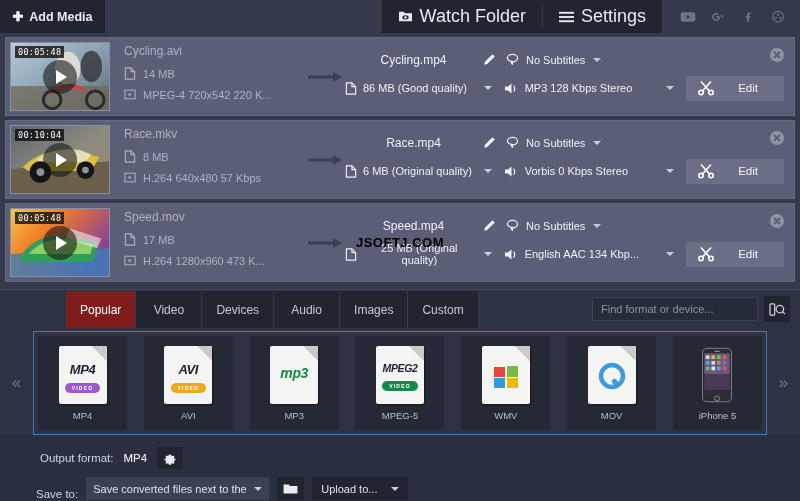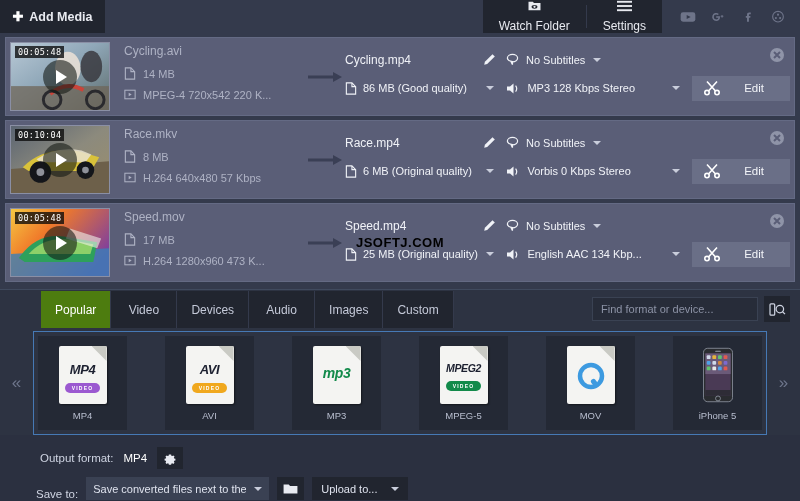--- a/index.html
+++ b/index.html
@@ -20,21 +20,21 @@
   .addmedia {
     width: 105px; height: 33px; background: #21252f;
     display: flex; align-items: center; justify-content: center; gap: 6px;
     color: #e8eaf0; font-size: 12.5px; font-weight: bold; cursor: pointer;
   }
   .plus { font-size: 13px; line-height: 1; color: #fff; font-weight: bold; }
   .topspacer { flex: 1; }
   .topgroup { display: flex; align-items: stretch; background: #21252f; }
   .topbtn {
     display: flex; align-items: center; gap: 7px; padding: 0 16px;
-    color: #e8eaf0; font-size: 12px; cursor: pointer; height: 33px; flex-direction: column;
+    color: #e8eaf0; font-size: 18px; cursor: pointer; height: 33px;
   }
   .topdiv { width: 1px; background: #343a4c; margin: 5px 0; }
   .socials { display: flex; align-items: center; gap: 14px; padding: 0 14px 0 18px; }
   .soc { width: 16px; height: 16px; fill: #6e7489; cursor: pointer; }
 
   
   .filelist {
     position: absolute; left: 0; top: 33px; width: 800px; height: 252px;
     background: #343a4c; padding: 4px 5px 0 5px;
   }
@@ -65,21 +65,21 @@
   }
 
   .srcinfo { width: 195px; padding-left: 14px; flex: 0 0 auto; }
   .srcname { color: #aeb2c4; font-size: 12px; margin-bottom: 9px; }
   .srcline { display: flex; align-items: center; gap: 7px; color: #aeb2c4; font-size: 11px; margin-bottom: 8px; }
   .ico { width: 12px; height: 13px; flex: 0 0 auto; fill: none; stroke: #aeb2c4; stroke-width: 1.2; }
 
   .arrowcol { width: 40px; flex: 0 0 auto; display: flex; align-items: center; justify-content: center; }
   .arrow { width: 34px; height: 12px; }
 
-  .dstcol { flex: 1; min-width: 0; padding-right: 4px; }
+  .dstcol { flex: 1; min-width: 0; padding-right: 10px; text-align: center; }
   .dstrow1 { display: flex; align-items: center; margin-bottom: 9px; }
   .dstrow2 { display: flex; align-items: center; }
   .dstname { color: #f0f2f7; font-size: 12px; width: 137px; }
   .pencil { width: 14px; height: 14px; fill: #f0f2f7; cursor: pointer; margin-right: 10px; }
   .subt { display: flex; align-items: center; gap: 7px; color: #f0f2f7; font-size: 11px; cursor: pointer; }
   .caret { width: 0; height: 0; border-left: 4px solid transparent; border-right: 4px solid transparent;
            border-top: 4px solid #c9cddb; margin-left: 8px; cursor: pointer; }
   .sizeblock { display: flex; align-items: center; gap: 6px; color: #f0f2f7; font-size: 11px; width: 137px; cursor: pointer; }
   .sizeblock .ico { stroke: #f0f2f7; }
   .audioblock { display: flex; align-items: center; gap: 7px; color: #f0f2f7; font-size: 11px;
@@ -107,21 +107,21 @@
   .tabstrip {
     position: absolute; left: 0; top: 289px; width: 800px; height: 42px;
     background: #2d3342; border-top: 1px solid #404a5e;
   }
   .tabs { position: absolute; left: 41px; top: 1px; display: flex; }
   .tab {
     height: 37px; min-width: 66px; padding: 0 14px; background: #21252f;
     color: #c4c9d8; font-size: 12px; display: flex; align-items: center;
     justify-content: center; cursor: pointer; border-right: 1px solid #343a4c;
   }
-  .tab.active { background: #4d7c0f; color: #fff; }
+  .tab.active { background: #7f1d1d; color: #fff; margin-left: 25px; }
   .searchbox {
     position: absolute; right: 42px; top: 7px; width: 166px; height: 24px;
     background: #272c39; border: 1px solid #3a4253; display: flex; align-items: center;
   }
   .searchbox input {
     flex: 1; background: transparent; border: 0; outline: none;
     color: #8d93a6; font-size: 11px; padding: 0 8px;
     font-family: "Liberation Sans", sans-serif;
   }
   .searchbox input::placeholder { color: #8d93a6; }
@@ -611,20 +611,35 @@
           <div class="sheet">
               <div class="pg"></div>
               <div class="fold"></div>
             <div class="txt"><div class="ftitle" style="color:#1c2030;font-size:10.5px">MPEG2</div>
             <div class="fsub" style="background:#128a4a">VIDEO</div></div>
           </div>
         </div>
         <div class="plabel">MPEG-5</div>
       </div>
 
+      <div class="preset">
+        <div class="picon">
+          <div class="sheet">
+              <div class="pg"></div>
+              <div class="fold"></div>
+            <svg style="position:absolute;left:11px;top:19px;width:26px;height:24px" viewBox="0 0 26 24">
+              <rect x="1" y="2" width="11" height="10" fill="#e8453c"></rect>
+                <rect x="14" y="1" width="11" height="11" fill="#7ab648"></rect>
+              <rect x="1" y="13" width="11" height="10" fill="#2d9cdb"></rect>
+                <rect x="14" y="13" width="11" height="10" fill="#f2b701"></rect>
+            </svg>
+          </div>
+        </div>
+        <div class="plabel">WMV</div>
+      </div>
 
       <div class="preset">
         <div class="picon">
           <div class="sheet">
               <div class="pg"></div>
               <div class="fold"></div>
             <svg style="position:absolute;left:9px;top:16px;width:30px;height:30px" viewBox="0 0 30 30">
               <circle cx="15" cy="14" r="11" fill="none" stroke="#3d9ae0" stroke-width="4.5"></circle>
               <rect x="16" y="17" width="5" height="9" rx="2" transform="rotate(-38 18 21)" fill="#3d9ae0"></rect>
             </svg>

